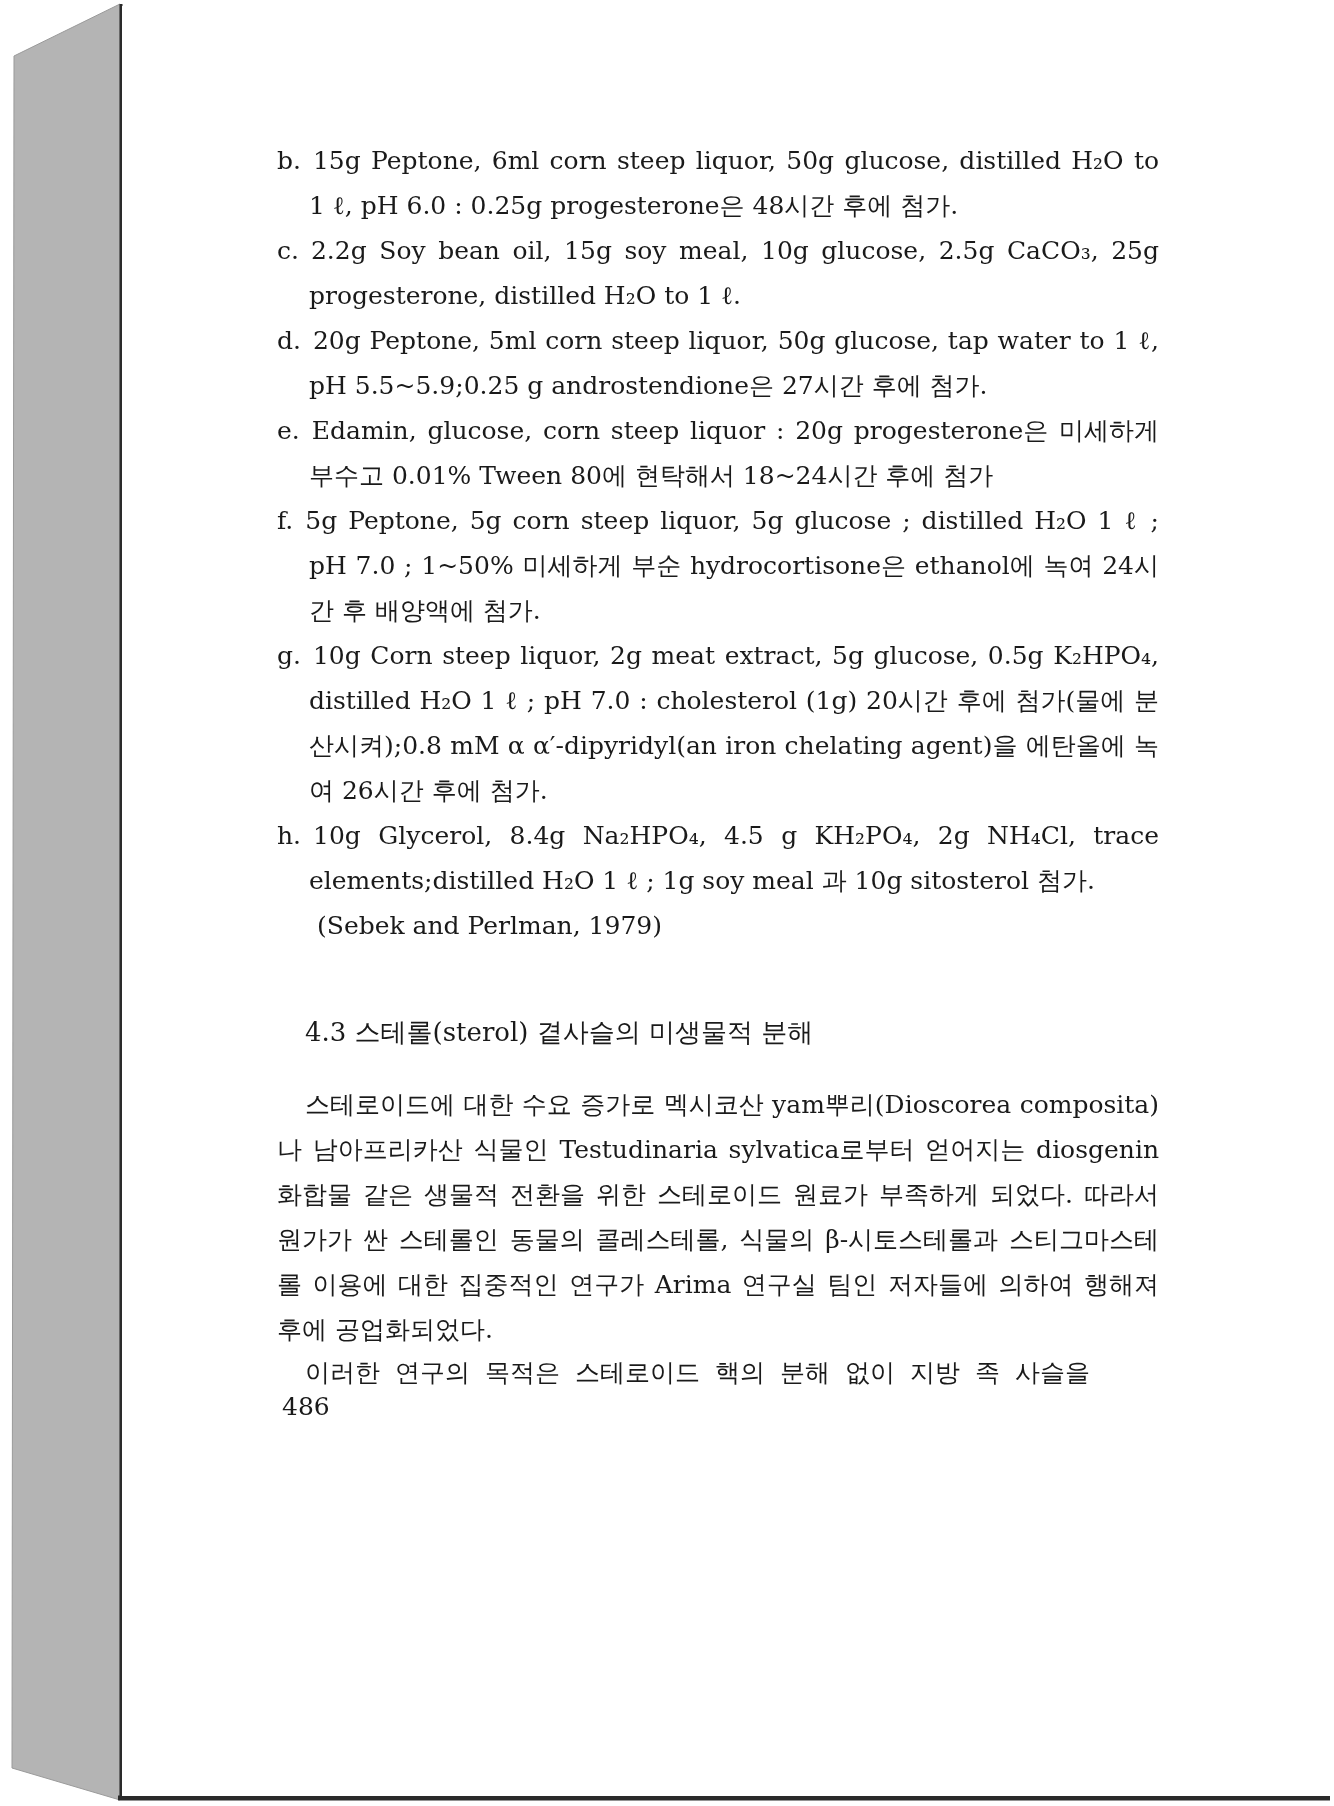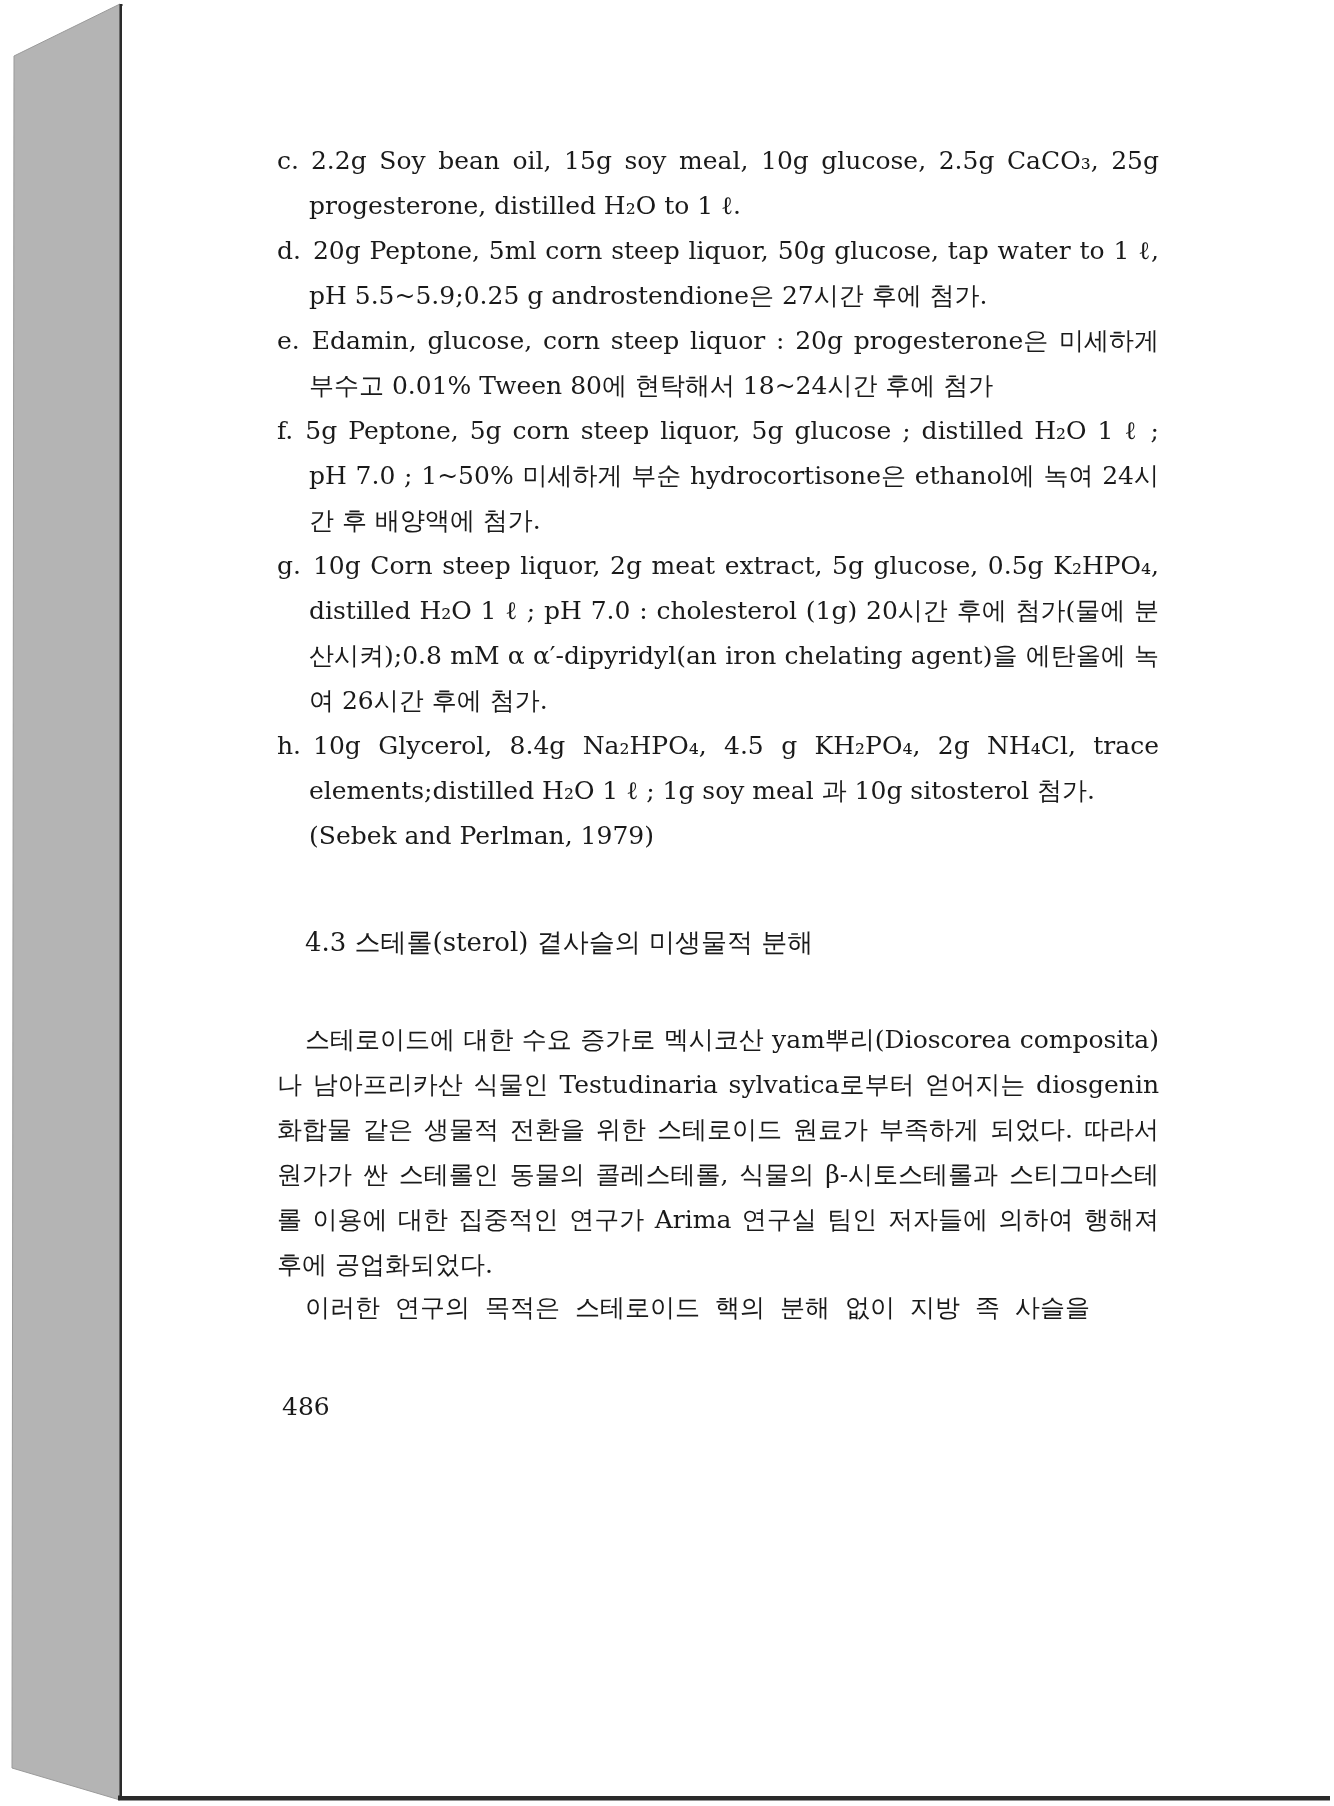--- a/index.html
+++ b/index.html
@@ -40,30 +40,30 @@
     padding-left: 32px;
     text-indent: -32px;
     text-align: justify;
   }
   .media-item .li-label {
     display: inline-block;
     text-indent: 0;
     margin-right: 12px;
   }
   .citation {
-    margin-left: 32px;
+    margin-left: 40px;
   }
   .section-heading {
     margin-top: 62px;
     margin-left: 28px;
     font-weight: normal;
     font-size: 26px;
   }
   .body-para {
-    margin-top: 52px;
+    margin-top: 27px;
     text-indent: 28px;
     text-align: justify;
   }
   .body-para + .body-para {
     margin-top: 0;
     font-family: Liberation Mono, monospace;
   }
   .page-number {
     position: absolute;
     left: 282px;
@@ -79,20 +79,23 @@
   <polygon points="120,4 14,56 12,1768 120,1800" fill="#b4b4b4" stroke="#9a9a9a" stroke-width="1"></polygon>
   <line x1="120" y1="7" x2="1328" y2="7" stroke="#d8d8d8" stroke-width="2"></line>
   <line x1="121" y1="4" x2="121" y2="1800" stroke="#2a2a2a" stroke-width="3"></line>
   <line x1="118" y1="1798" x2="1330" y2="1798" stroke="#2a2a2a" stroke-width="5"></line>
 </svg>
 
 <div class="page-surface"></div>
 
 <div class="content">
 
+  <div class="media-item">
+    <span class="li-label">b.</span><span>15g Peptone, 6ml corn steep liquor, 50g glucose, distilled H₂O to 1 ℓ, pH 6.0 : 0.25g progesterone은 48시간 후에 첨가.</span>
+  </div>
   <div class="media-item">
     <span class="li-label">c.</span><span>2.2g Soy bean oil, 15g soy meal, 10g glucose, 2.5g CaCO₃, 25g progesterone, distilled H₂O to 1 ℓ.</span>
   </div>
   <div class="media-item">
     <span class="li-label">d.</span><span>20g Peptone, 5ml corn steep liquor, 50g glucose, tap water to 1 ℓ, pH 5.5~5.9;0.25 g androstendione은 27시간 후에 첨가.</span>
   </div>
   <div class="media-item">
     <span class="li-label">e.</span><span>Edamin, glucose, corn steep liquor : 20g progesterone은 미세하게 부수고 0.01% Tween 80에 현탁해서 18~24시간 후에 첨가</span>
   </div>
   <div class="media-item">

